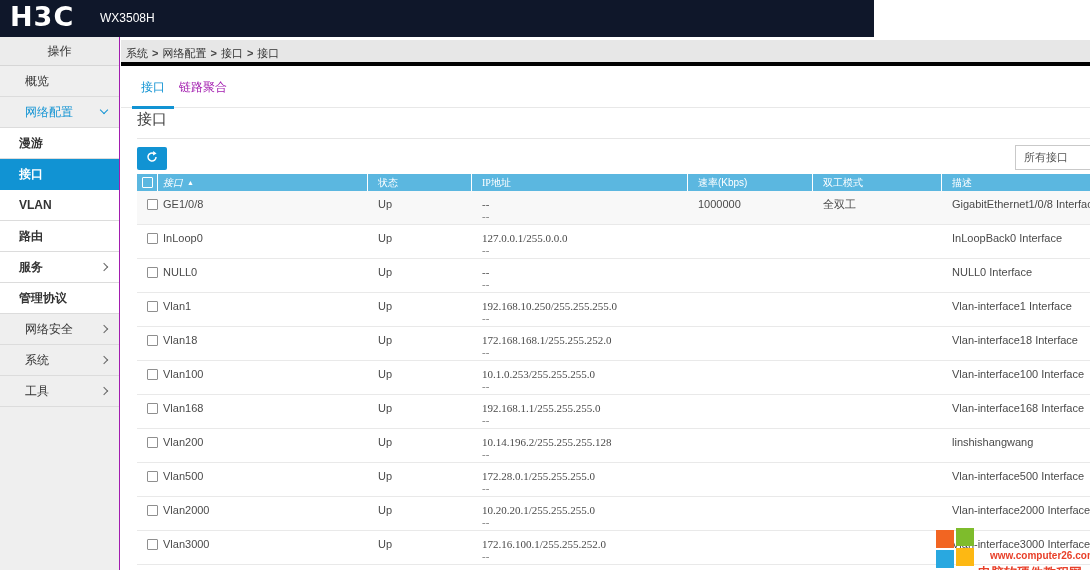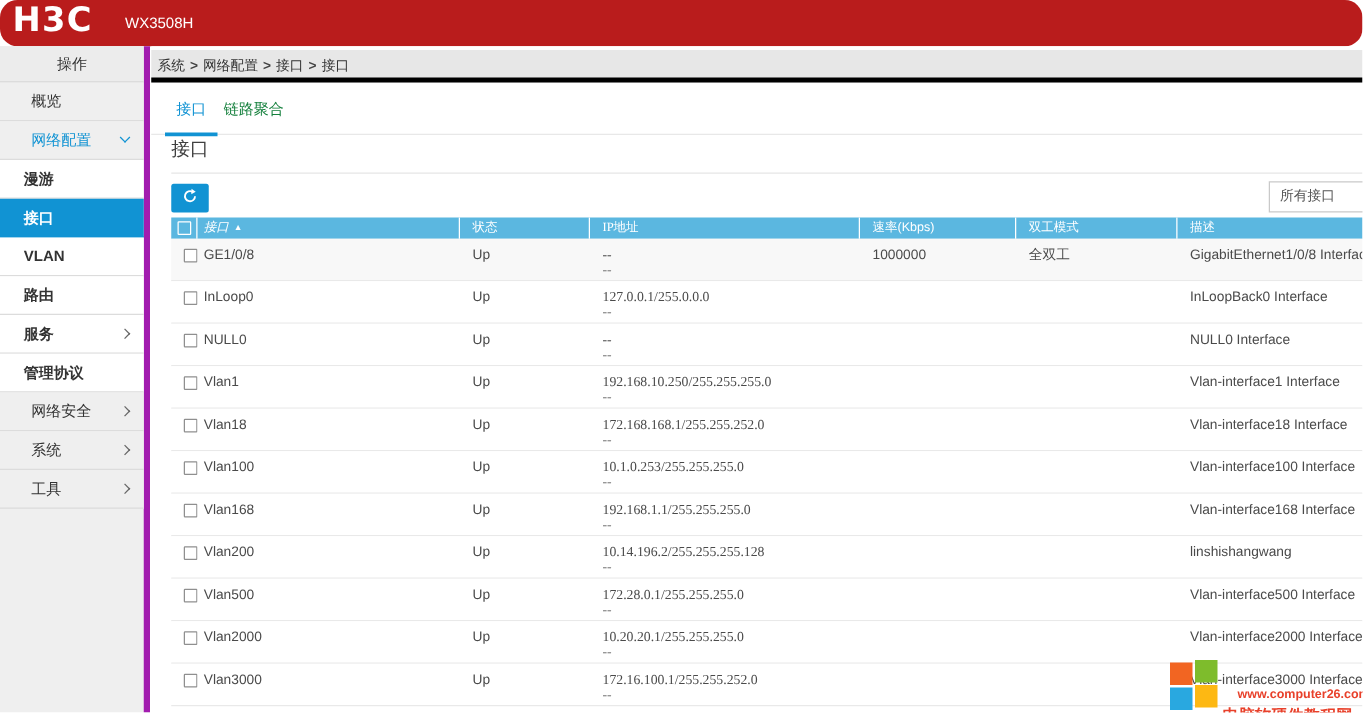--- a/index.html
+++ b/index.html
@@ -1,28 +1,28 @@
 <!DOCTYPE html>
 <html><head>
 <meta charset="utf-8">
 <style>
   * { margin:0; padding:0; box-sizing:border-box; }
   html,body { width:1090px; height:570px; overflow:hidden; background:#fff;
     font-family:"Liberation Sans","DejaVu Sans",sans-serif; }
   .stage { position:relative; width:1090px; height:570px; background:#fff; }
 
   
-  .topbar { position:absolute; left:0; top:0; width:1090px; height:37px; background:#b91c1c;border-radius:14px; }
+  .topbar { position:absolute; left:0; top:0; width:874px; height:37px; background:#0f172a; }
   .brand { position:absolute; left:10px; top:1px; color:#fff; font-size:27px; font-weight:bold;
     letter-spacing:1px; font-family:"DejaVu Sans",sans-serif; }
   .model { position:absolute; left:100px; top:11px; color:#fff; font-size:12px; font-weight:normal; }
 
   
   .sidebar { position:absolute; left:0; top:37px; width:120px; height:533px; background:#efefef;
-    border-right:5px solid #a21caf; }
+    border-right:1px solid #a21caf; }
   .side-header { height:29px; line-height:29px; text-align:center; font-size:12px; color:#333;
     background:#ececec; border-bottom:1px solid #d6d6d6; }
   .side-item { position:relative; height:31px; line-height:30px; font-size:12px; color:#333;
     border-bottom:1px solid #dcdcdc; cursor:pointer; }
   .side-item .lbl { display:inline-block; padding-left:25px; }
   .side-item.sub { background:#fff; }
   .side-item.sub .lbl { padding-left:19px;font-weight:bold; }
   .side-item.top { background:#efefef; }
   .side-item.expanded .lbl { color:#1193d3; }
   .side-item.selected { background:#1193d3; border-bottom-color:#1193d3; }
@@ -36,21 +36,21 @@
   .content { position:absolute; left:121px; top:37px; width:969px; height:533px; background:#fff; }
   .crumbbar { position:absolute; left:0; top:3px; width:969px; height:26px; background:#e7e7e7;
     border-bottom:4px solid #000000; line-height:26px; padding-left:5px; font-size:11px; color:#333; }
   .crumbbar .sep { margin:0 4px; font-weight:bold; color:#444; }
   .crumb { cursor:pointer; }
 
   .tabs { position:absolute; left:0; top:30px; width:969px; height:41px; border-bottom:1px solid #e8e8e8; }
   .tab { position:absolute; top:12px; font-size:12px; cursor:pointer; }
   .tab.active { left:20px; color:#1193d3; }
   .tab.active::after { content:""; position:absolute; left:-9px; top:27px; width:42px; height:3px; background:#1193d3; }
-  .tab.inactive { left:58px; color:#15803d; }
+  .tab.inactive { left:58px; color:#a21caf; }
 
   .page-title { position:absolute; left:16px; top:73px; font-size:15px; color:#404040; }
   .title-rule { position:absolute; left:16px; top:101px; width:953px; height:1px; background:#e6e6e6; }
 
   .refresh-btn { position:absolute; left:16px; top:110px; width:30px; height:23px; background:#1193d3;
     border:none; border-radius:2px; cursor:pointer; display:flex; align-items:center; justify-content:center; }
   .filter-box { position:absolute; left:894px; top:108px; width:90px; height:25px; background:#fff;
     border:1px solid #c9c9c9; font-size:11px; color:#555; line-height:23px; padding-left:8px; cursor:pointer; }
 
   

